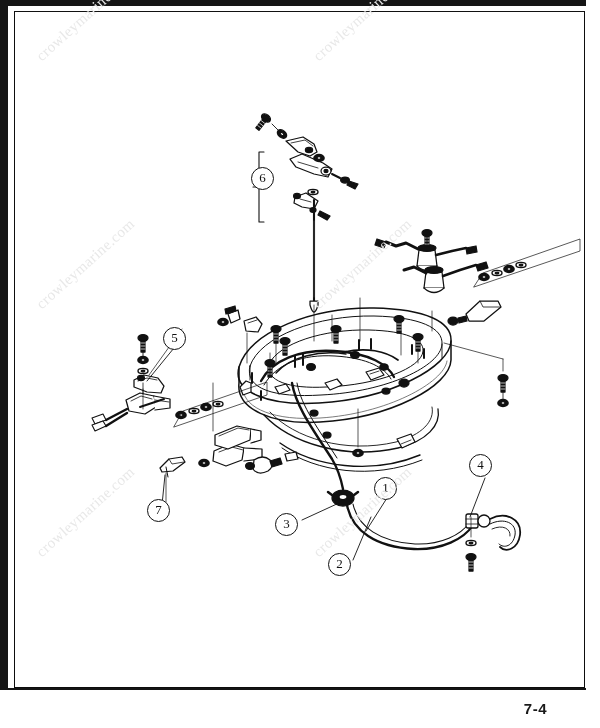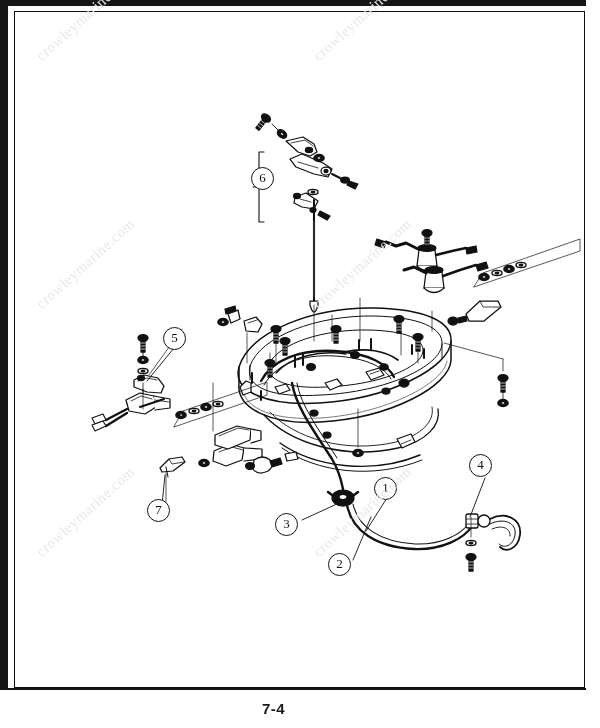--- a/index.html
+++ b/index.html
@@ -23,21 +23,21 @@
   
   .wm{position:absolute;color:#e8e8e8;font-size:15px;letter-spacing:.4px;
       white-space:nowrap;transform-origin:0 0;font-family:"Liberation Serif",serif;
       user-select:none;}
   .wm.r45{transform:rotate(-42deg);}
 
   
   #art{position:absolute;left:14px;top:11px;}
 
   
-  #pageno{position:absolute;left:0;top:700px;width:547px;text-align:center;
+  #pageno{position:absolute;left:0;top:700px;width:547px;text-align:right;
       font-size:15px;font-weight:bold;color:#1a1a1a;letter-spacing:.5px;
       font-family:"Liberation Sans",sans-serif;}
 
   
   .callout{position:absolute;width:21px;height:21px;border:1.4px solid #111;
       border-radius:50%;background:#fff;color:#111;font-size:13px;
       line-height:19px;text-align:center;font-family:"Liberation Serif",serif;
       font-weight:400;}
 </style>
 </head>

